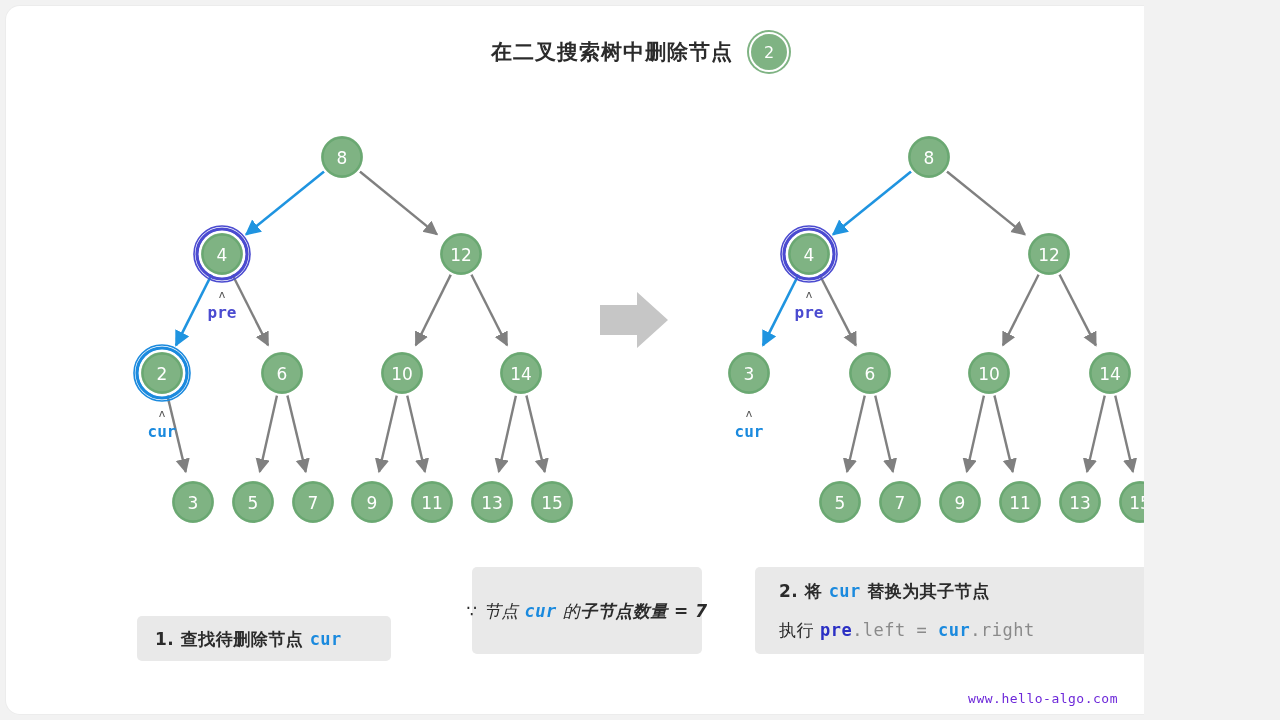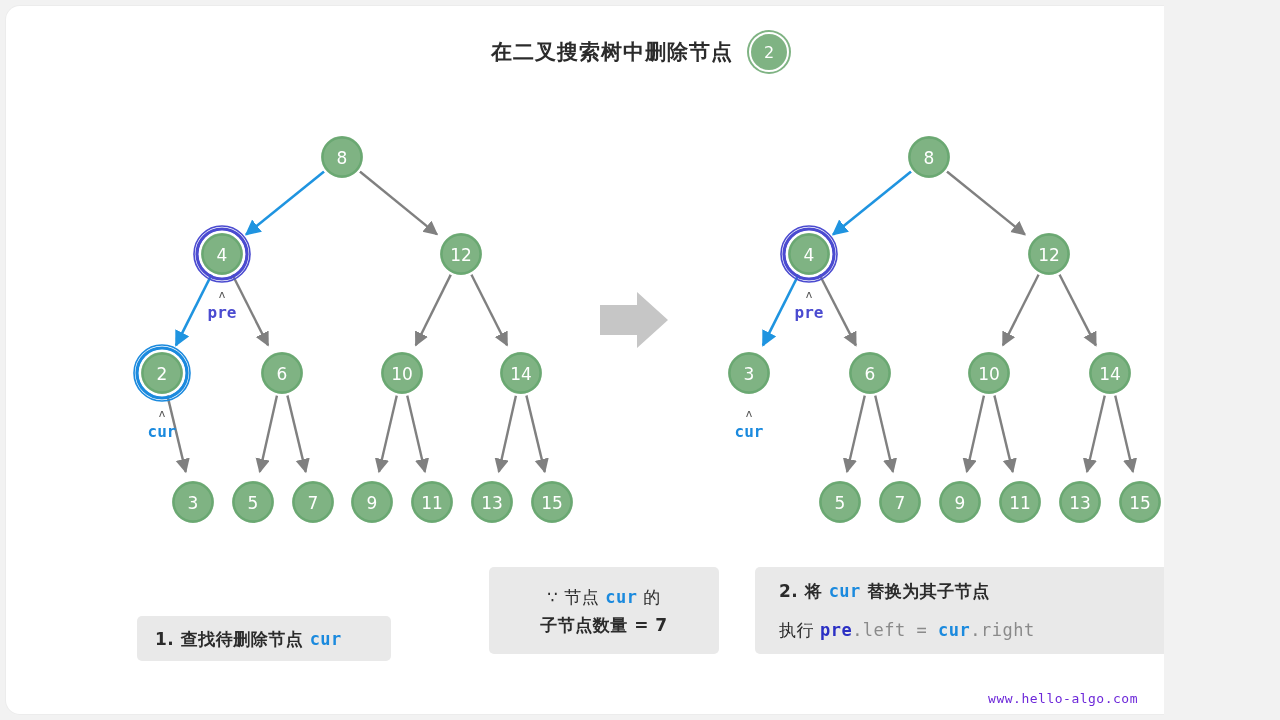--- a/index.html
+++ b/index.html
@@ -8,21 +8,20 @@
     padding: 0;
     background: #f2f2f2;
     font-family: "DejaVu Sans", "Liberation Sans", sans-serif;
   }
   #stage {
     position: relative;
     width: 1144px;
     height: 720px;
     overflow: hidden;
     background: #f2f2f2;
-    padding-left: 20px;
   }
   .card {
     position: absolute;
     left: 6px;
     top: 6px;
     width: 1268px;
     height: 708px;
     background: #ffffff;
     border-radius: 14px;
     box-shadow: 0 0 0 1px #ececec;
@@ -104,23 +103,24 @@
   .b { font-weight: bold; }
   .cur { color: #1b8ade; font-weight: bold; }
   .pre { color: #2b30c4; font-weight: bold; }
   .dim { color: #8a8a8a; }
 
   #cap1 {
     left: 137px; top: 616px; width: 254px; height: 45px;
     display: flex; align-items: center; padding-left: 18px;
   }
   #cap2 {
-    left: 489px; top: 567px; width: 230px; height: 87px;
-    display: flex; flex-direction: column; align-items: center;
+    left: 472px; top: 567px; width: 230px; height: 87px;
+    display: flex; flex-direction: row; align-items: center;
     justify-content: center;
+    font-style: italic;
   }
   #cap3 {
     left: 755px; top: 567px; width: 437px; height: 87px;
     display: flex; flex-direction: column; justify-content: center;
     padding-left: 24px;
     gap: 11px;
   }
   .watermark {
     position: absolute;
     right: 26px;

